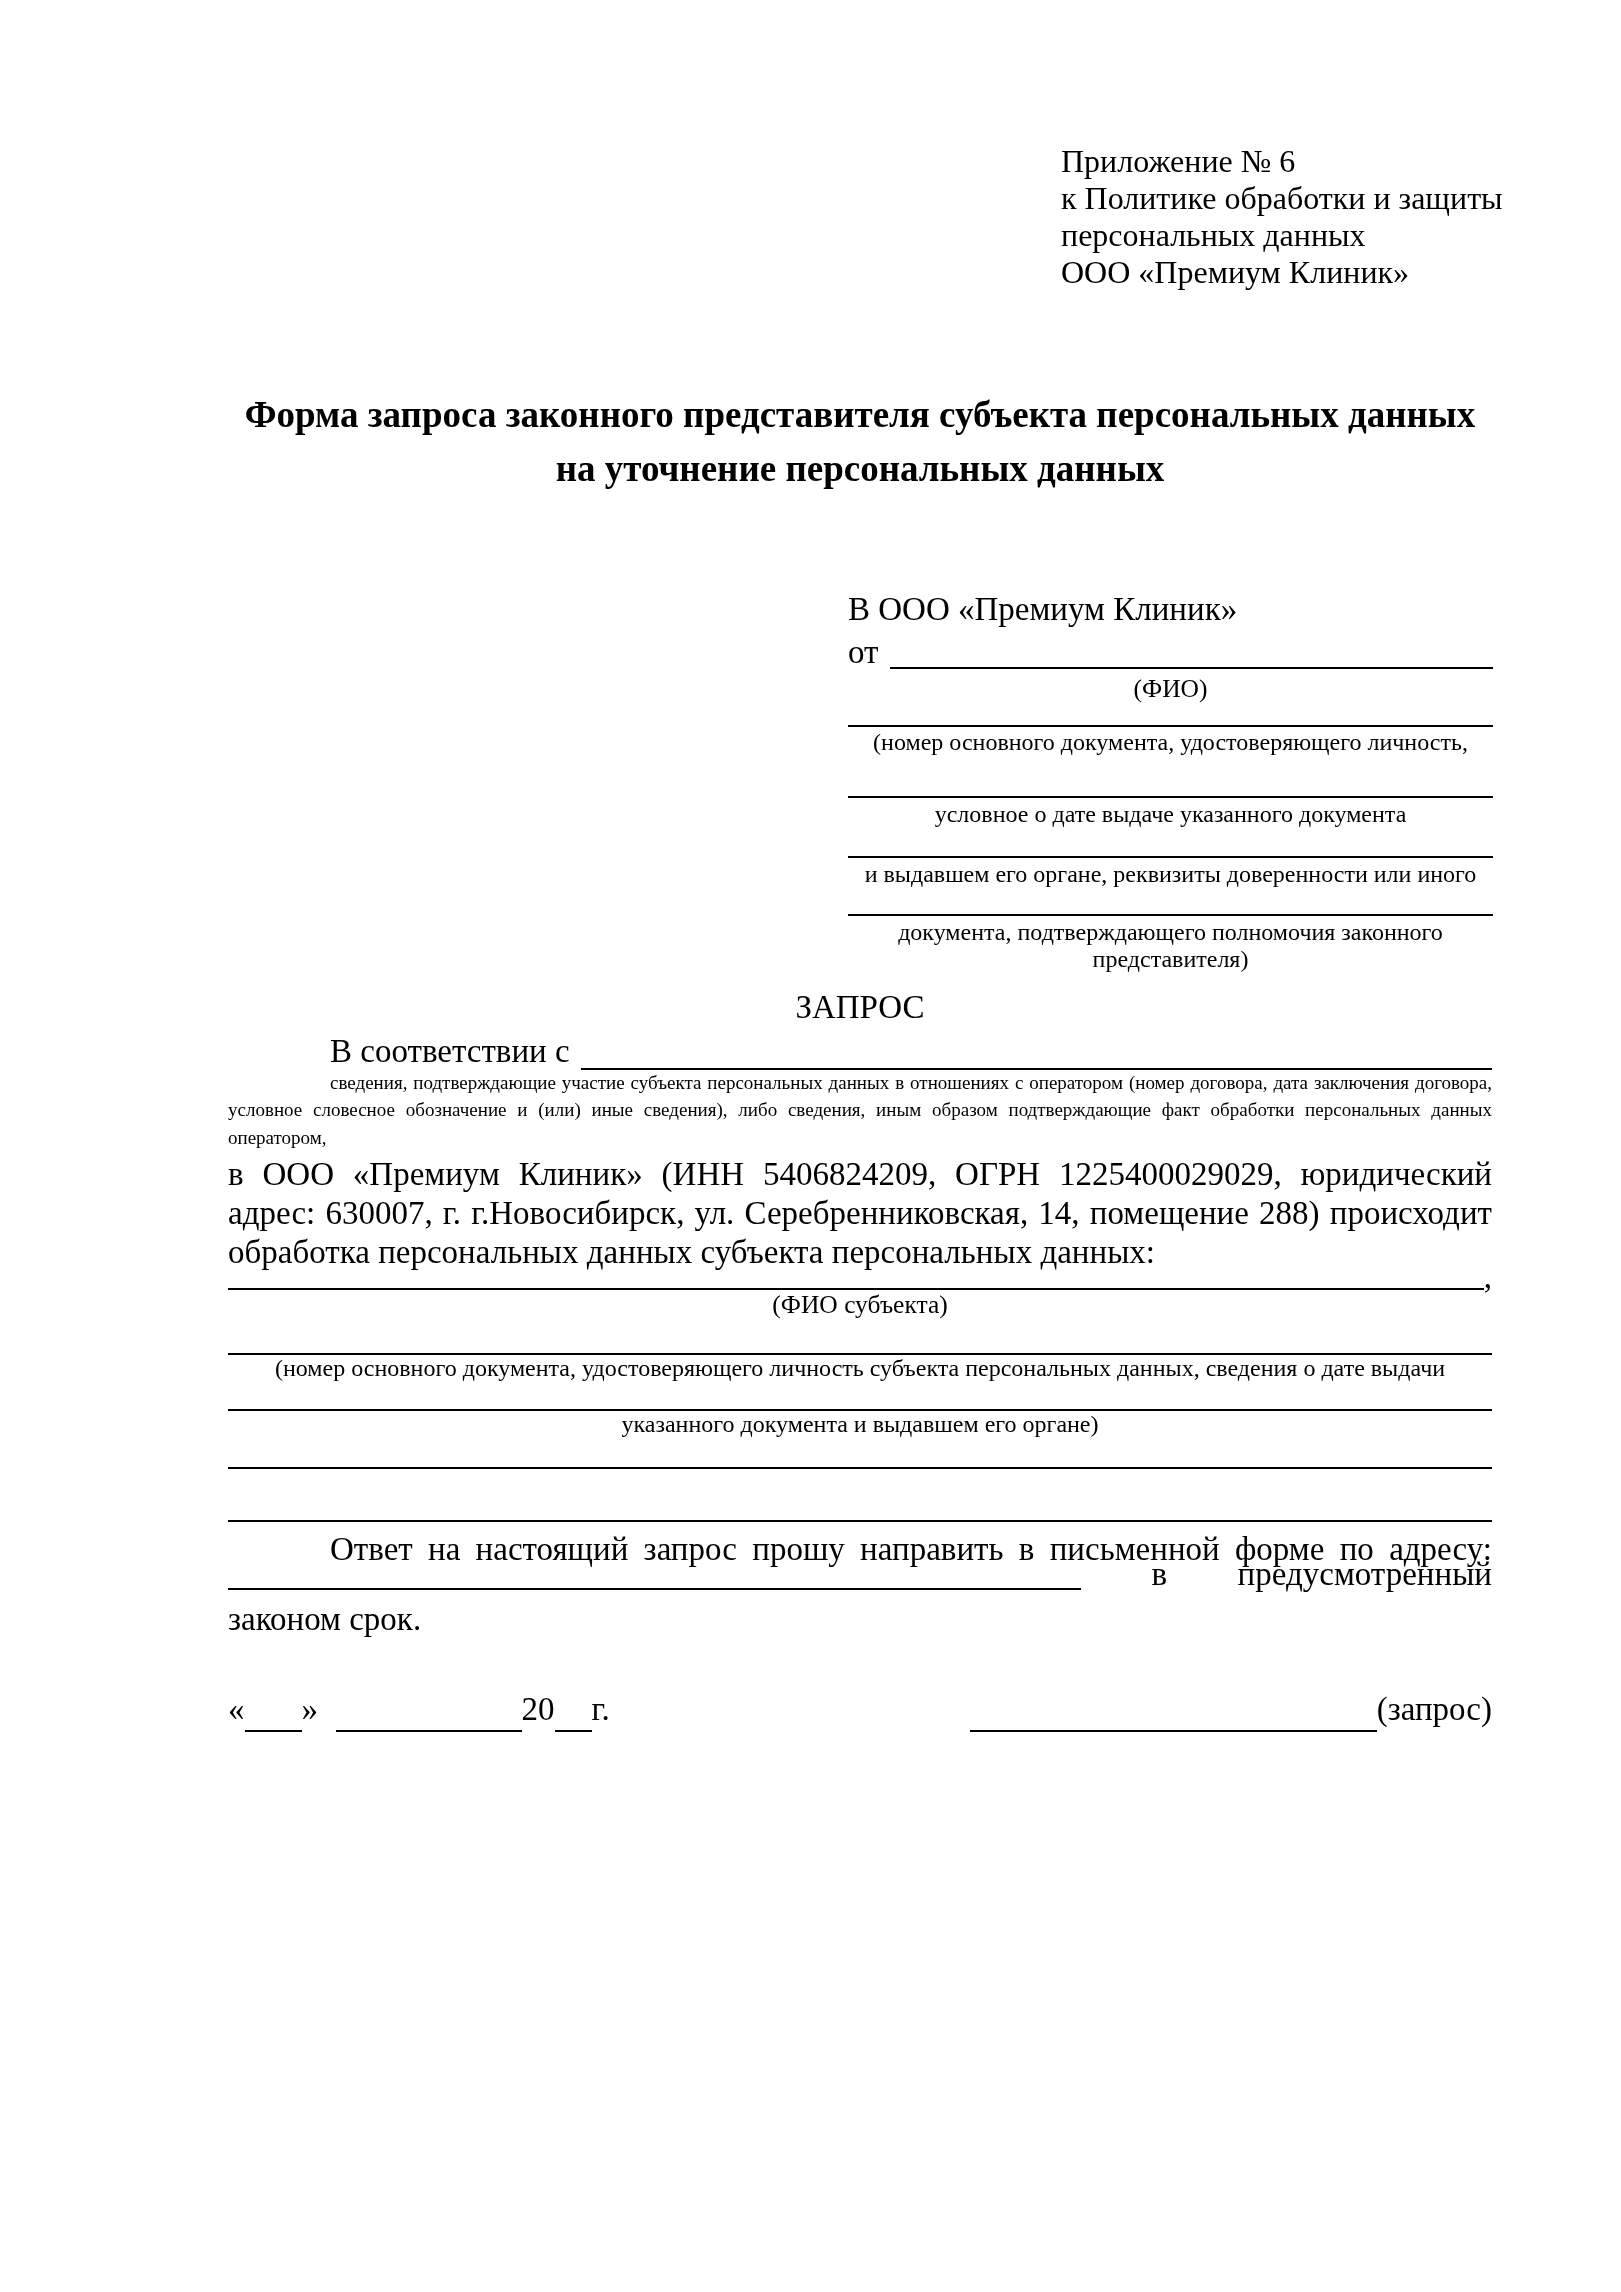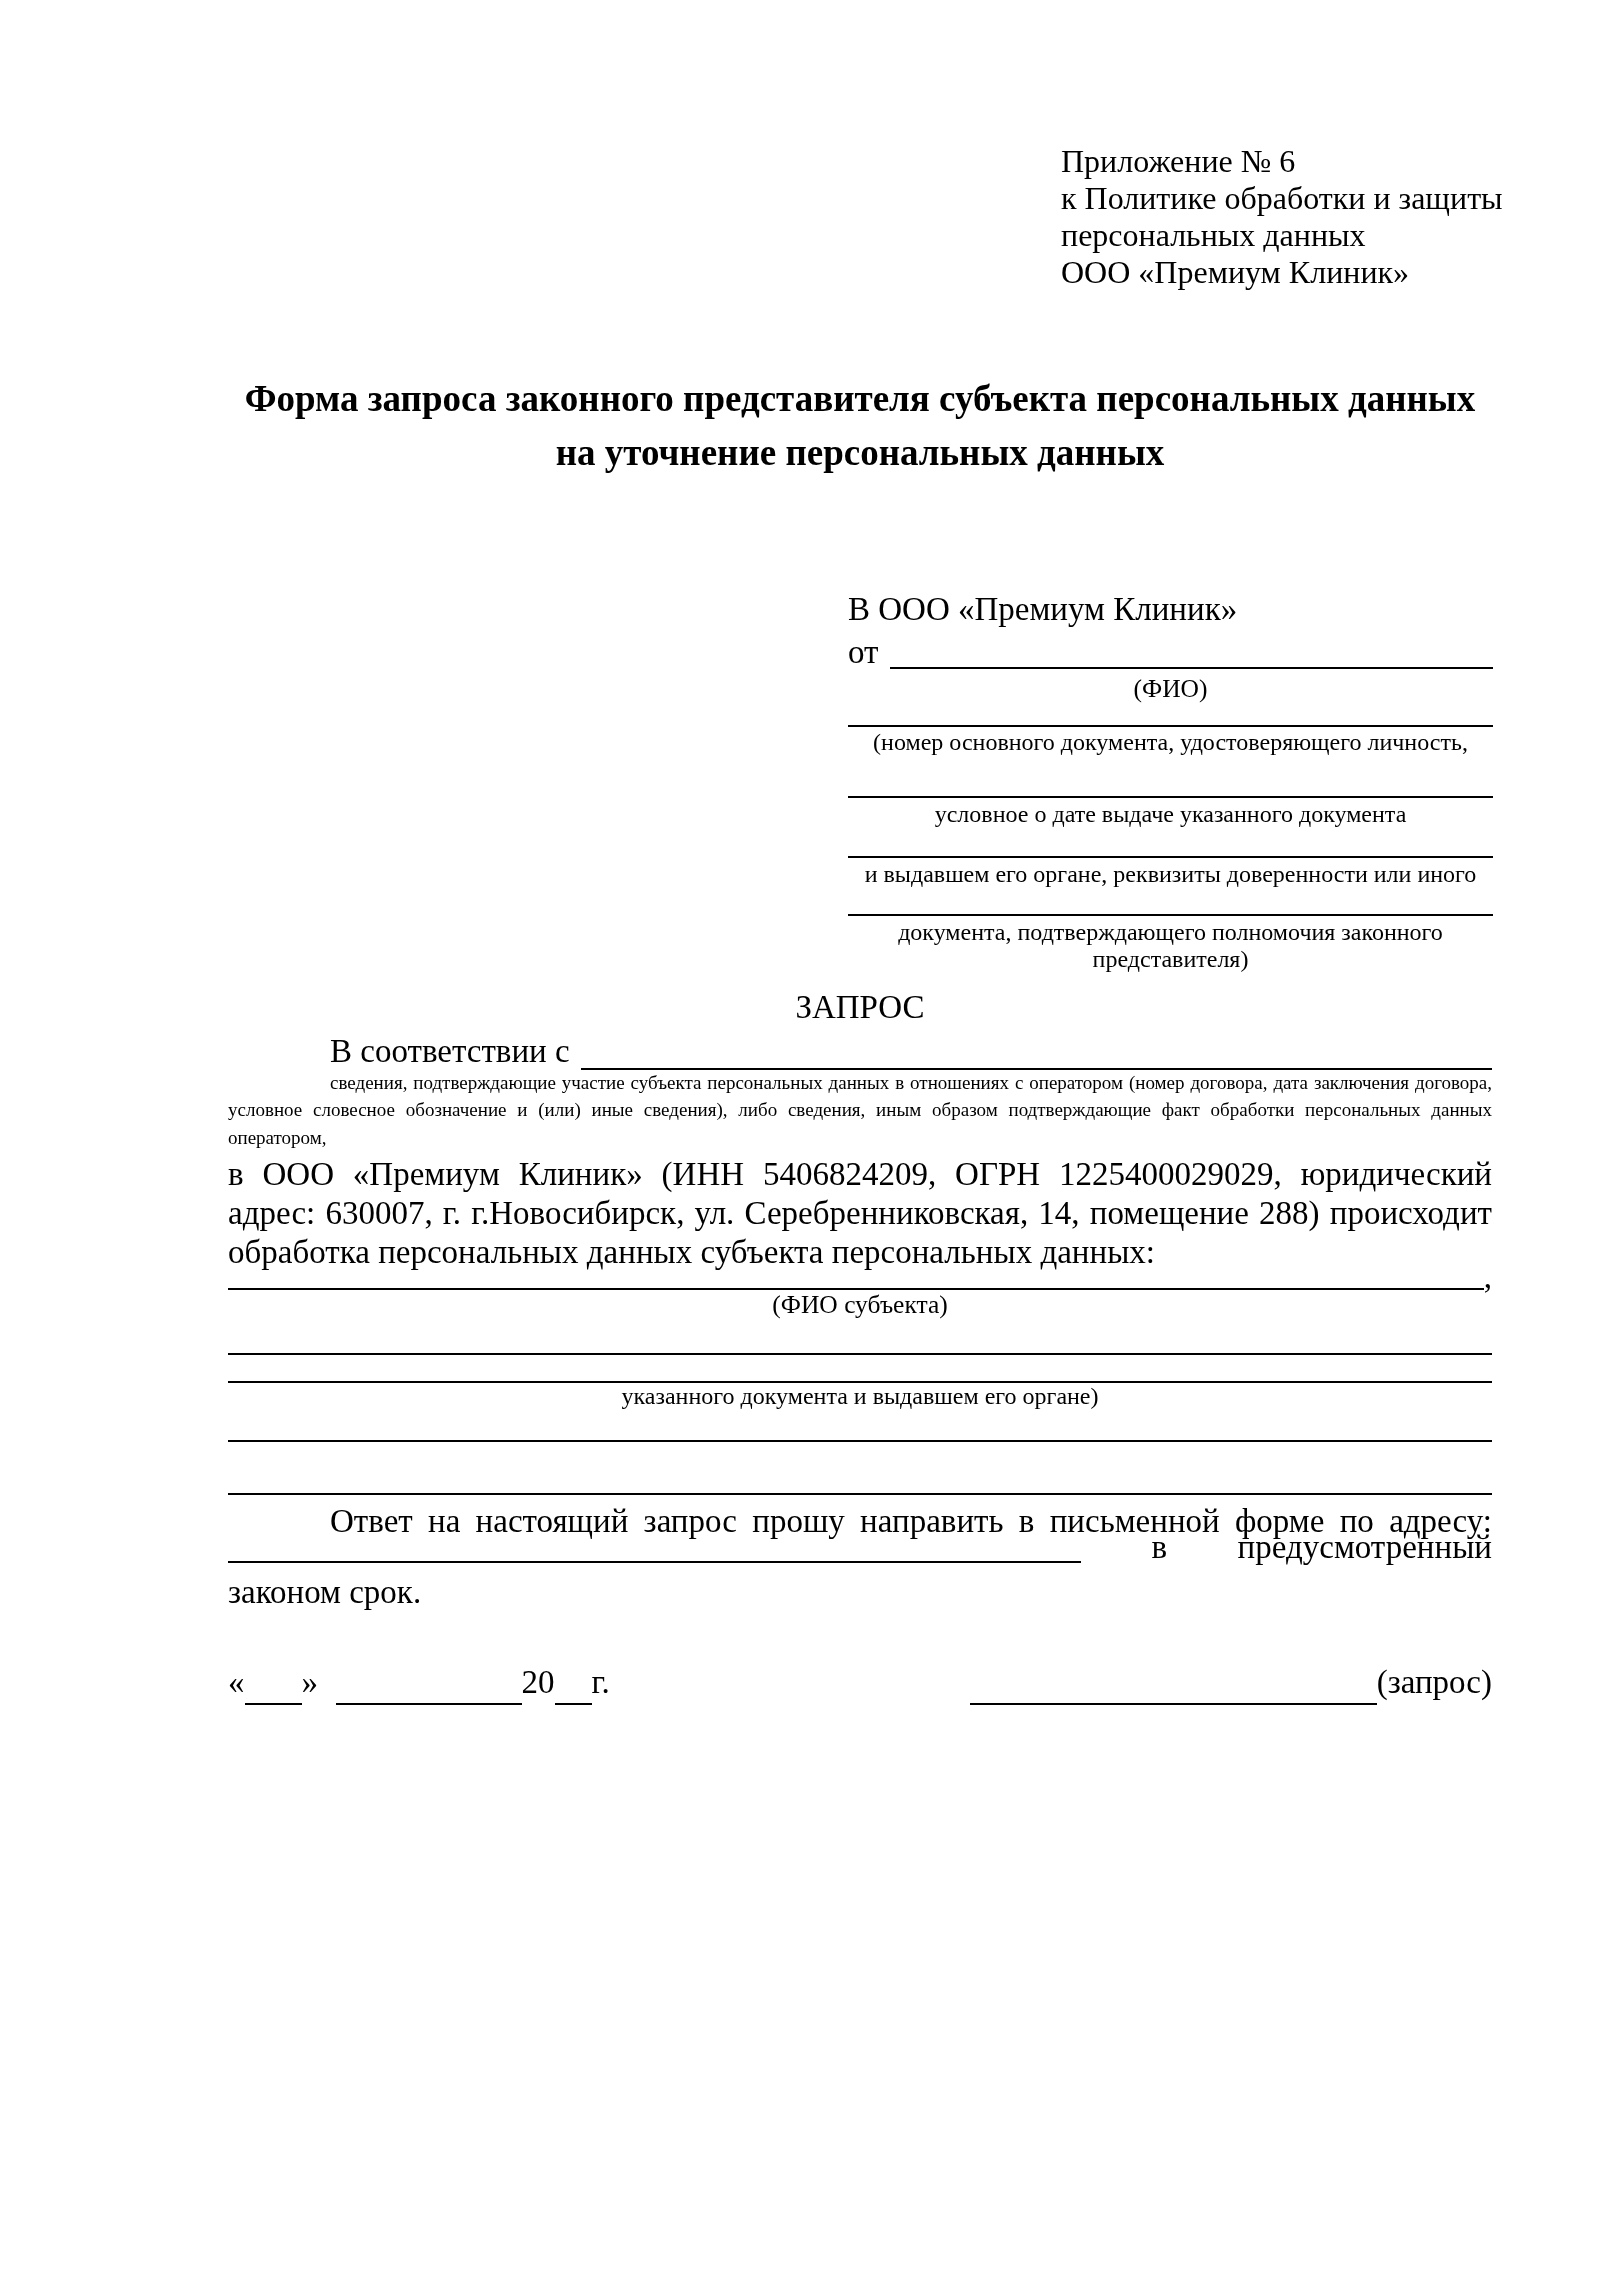--- a/index.html
+++ b/index.html
@@ -11,21 +11,21 @@
     color:#000;
     font-family:"Liberation Serif","DejaVu Serif",serif;
     overflow:hidden;
   }
   .abs { position:absolute; }
 
   
   .annex { left:1061px; top:143px; font-size:32px; line-height:37px; }
 
   
-  .title { left:228px; top:372px; width:1264px; text-align:center;
+  .title { left:228px; top:388px; width:1264px; text-align:center;
            font-weight:bold; font-size:37px; line-height:54px; }
 
   
   .addr { left:848px; top:588px; width:645px; font-size:33px; line-height:43px; }
   .row { display:flex;justify-content:space-between; }
   .fill { flex:1 1 auto; border-bottom:2.9px solid #000; align-self:flex-end; margin-bottom:4.9px; }
   .fill-gap { margin-left:11.8px; }
   .cap { text-align:center; font-size:25.5px; line-height:29px; }
   .cap-sm { text-align:center; font-size:24px; line-height:27.4px; }
   .uline { border-bottom:2.9px solid #000; }
@@ -107,20 +107,21 @@
 
     <div class="op-para">в ООО «Премиум Клиник» (ИНН 5406824209, ОГРН 1225400029029, юридический адрес: 630007, г. г.Новосибирск, ул. Серебренниковская, 14, помещение 288) происходит обработка персональных данных субъекта персональных данных:</div>
 
     <div class="row fio-row">
       <span class="fill"></span>
       <span class="comma">,</span>
     </div>
     <div class="cap">(ФИО субъекта)</div>
 
     <div class="uline u-fio2"></div>
+    <div class="cap-sm">(номер основного документа, удостоверяющего личность субъекта персональных данных, сведения о дате выдачи</div>
 
     <div class="uline u-doc2"></div>
     <div class="cap-sm">указанного документа и выдавшем его органе)</div>
 
 
     <div class="uline u-blank1"></div>
     <div class="uline u-blank2"></div>
 
     <div class="answer1">Ответ на настоящий запрос прошу направить в письменной форме по адресу:</div>
 

